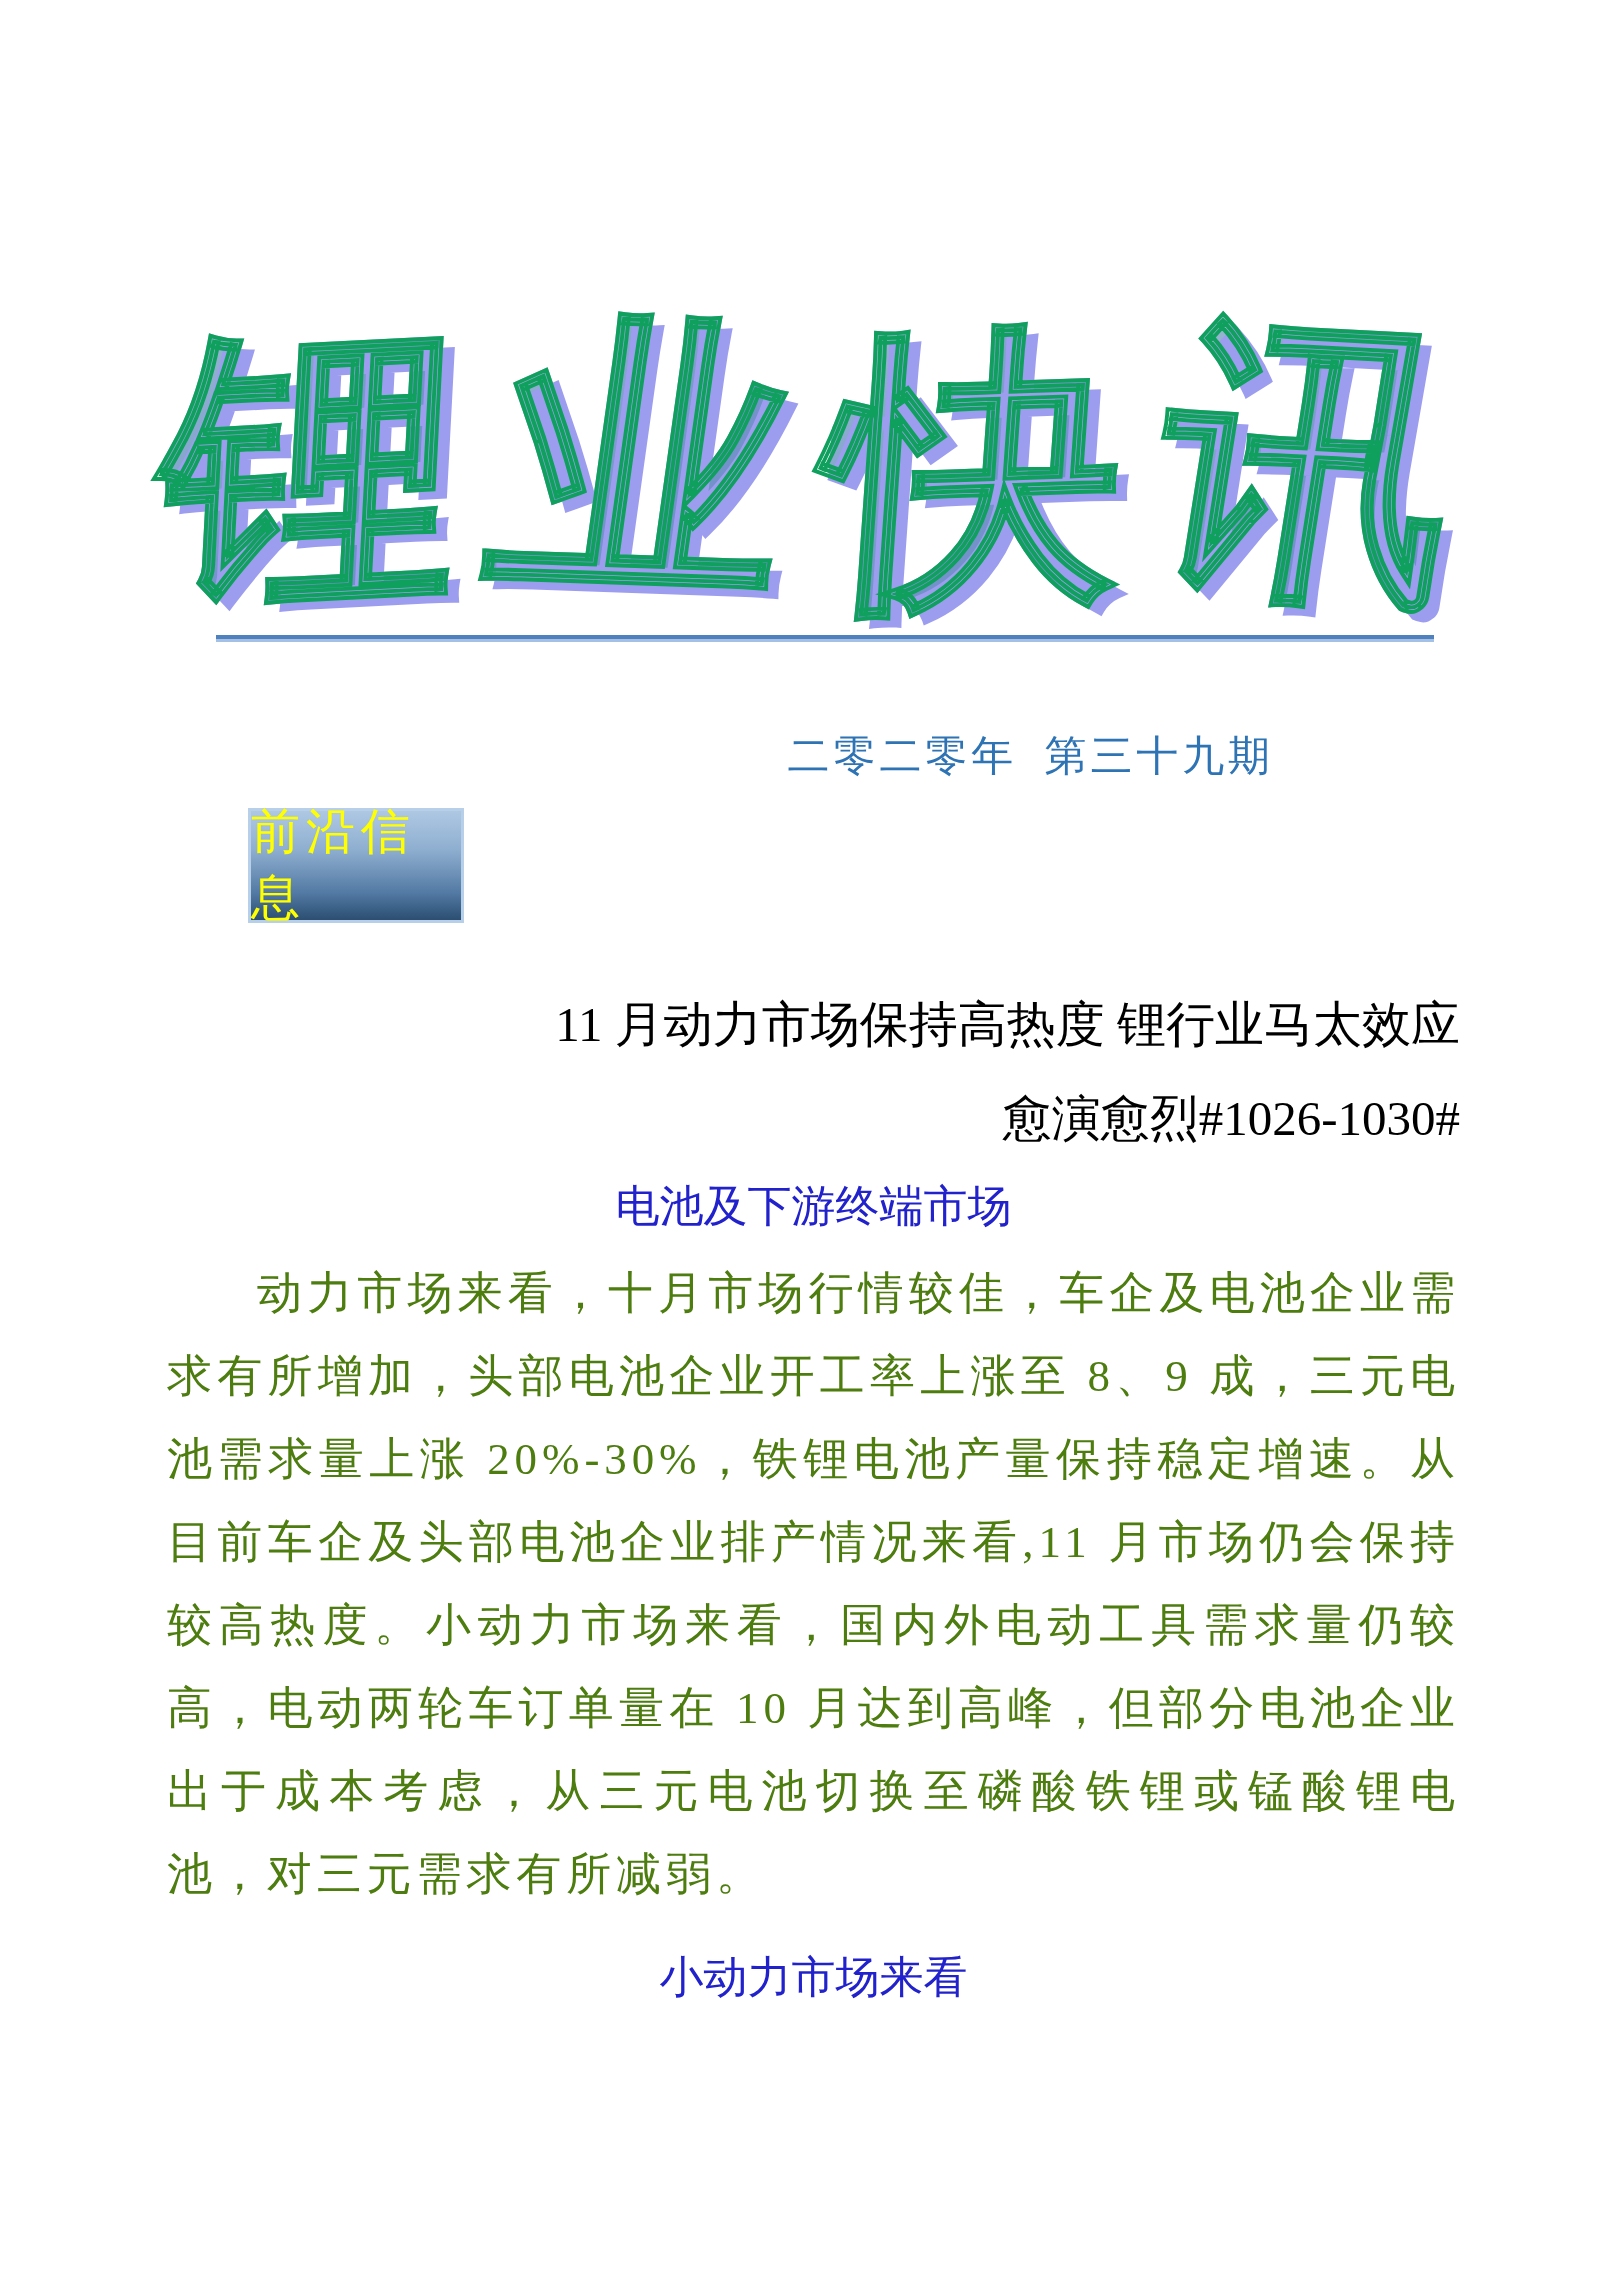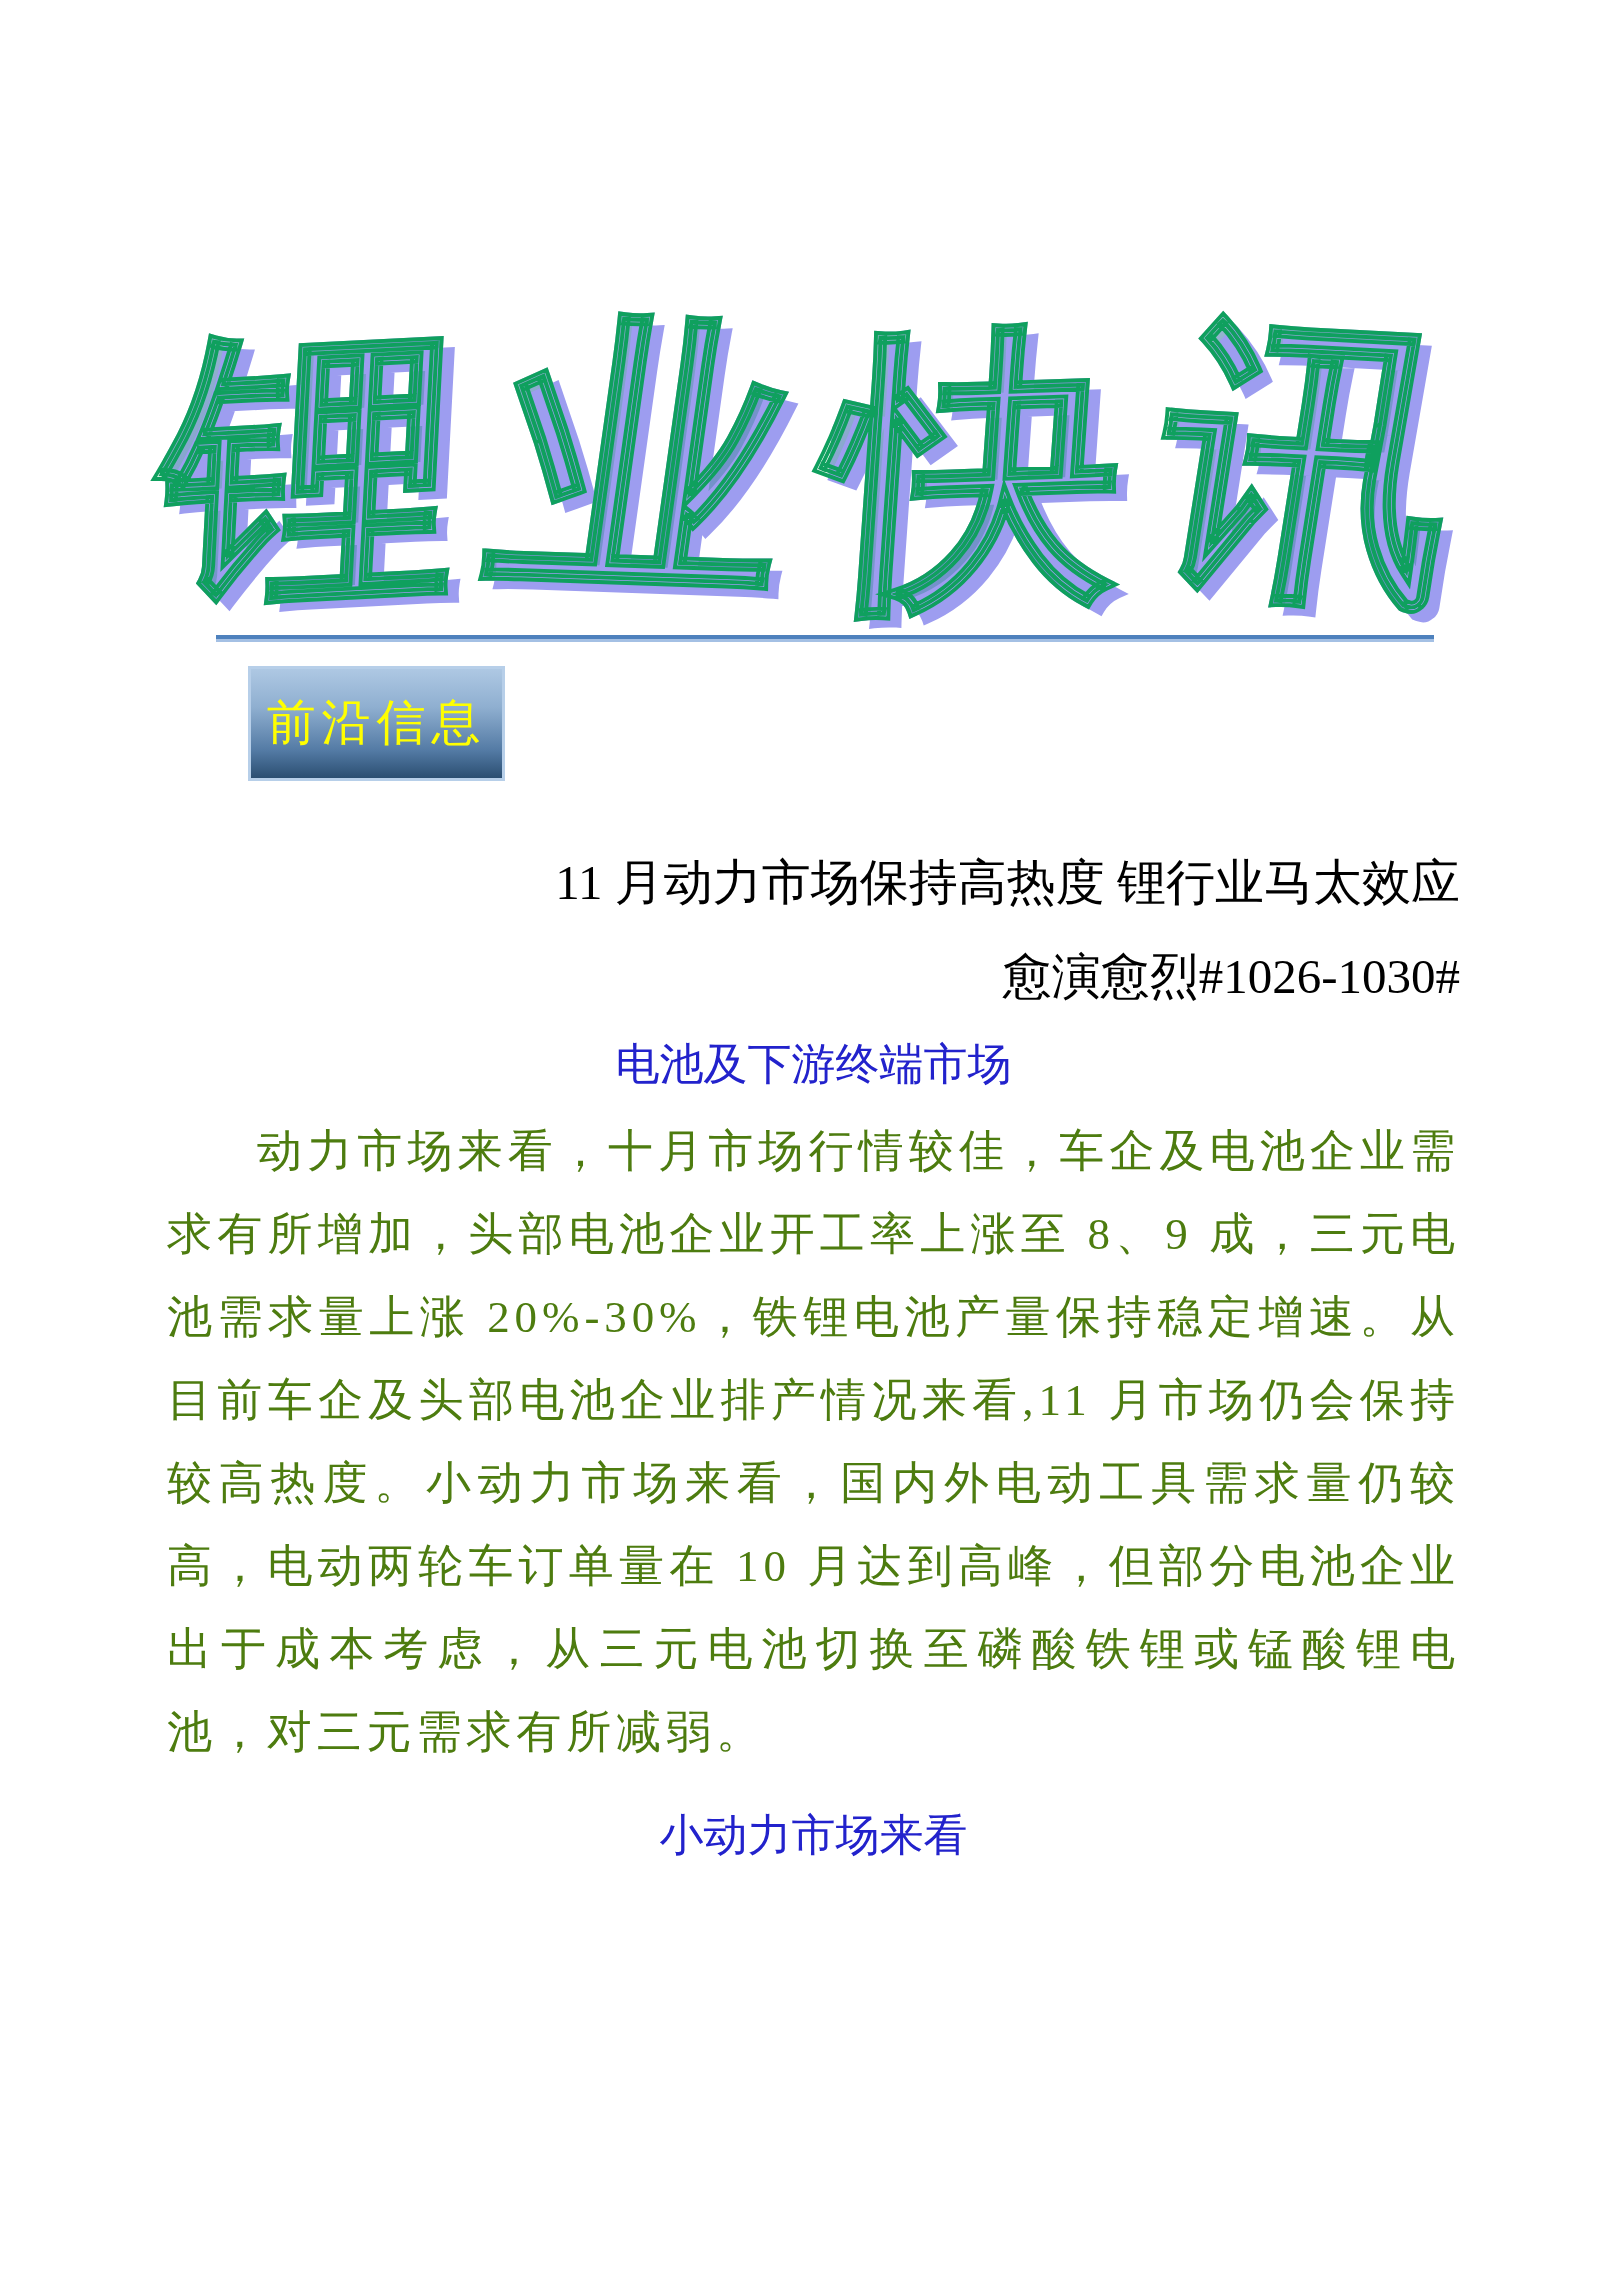--- a/index.html
+++ b/index.html
@@ -57,21 +57,21 @@
     font-size:42px;
     letter-spacing:3.9px;
     color:#2e74b5;
   }
   .issue-line .issue-gap { display:inline-block; width:27.4px; }
 
   
   .badge {
     margin-left:81px;
     margin-top:23.5px;
-    width:257px; height:115px;
+    width:216px; height:115px;
     border:3.9px solid #b7cfe9;
     background:linear-gradient(180deg, #aec8e3 0%, #8fafd0 35%, #537aa4 75%, #2b4e71 100%);
     display:flex; align-items:center; justify-content:center;
     color:#ffff00;
     font-size:49px;
     letter-spacing:5.9px;
   }
 
   
   .headline {
@@ -111,20 +111,23 @@
       <div class="wordart">
         <span class="wa-char">锂</span>
         <span class="wa-char">业</span>
         <span class="wa-char">快</span>
         <span class="wa-char">讯</span>
       </div>
     </div>
 
     <div class="rule"></div>
 
+    <div class="issue-line">
+      <span>二零二零年</span><span class="issue-gap"></span><span>第三十九期</span>
+    </div>
 
     <div class="badge">
       <span>前沿信息</span>
     </div>
 
     <div class="headline">
       <div>11 月动力市场保持高热度 锂行业马太效应</div>
       <div>愈演愈烈#1026-1030#</div>
     </div>
 

